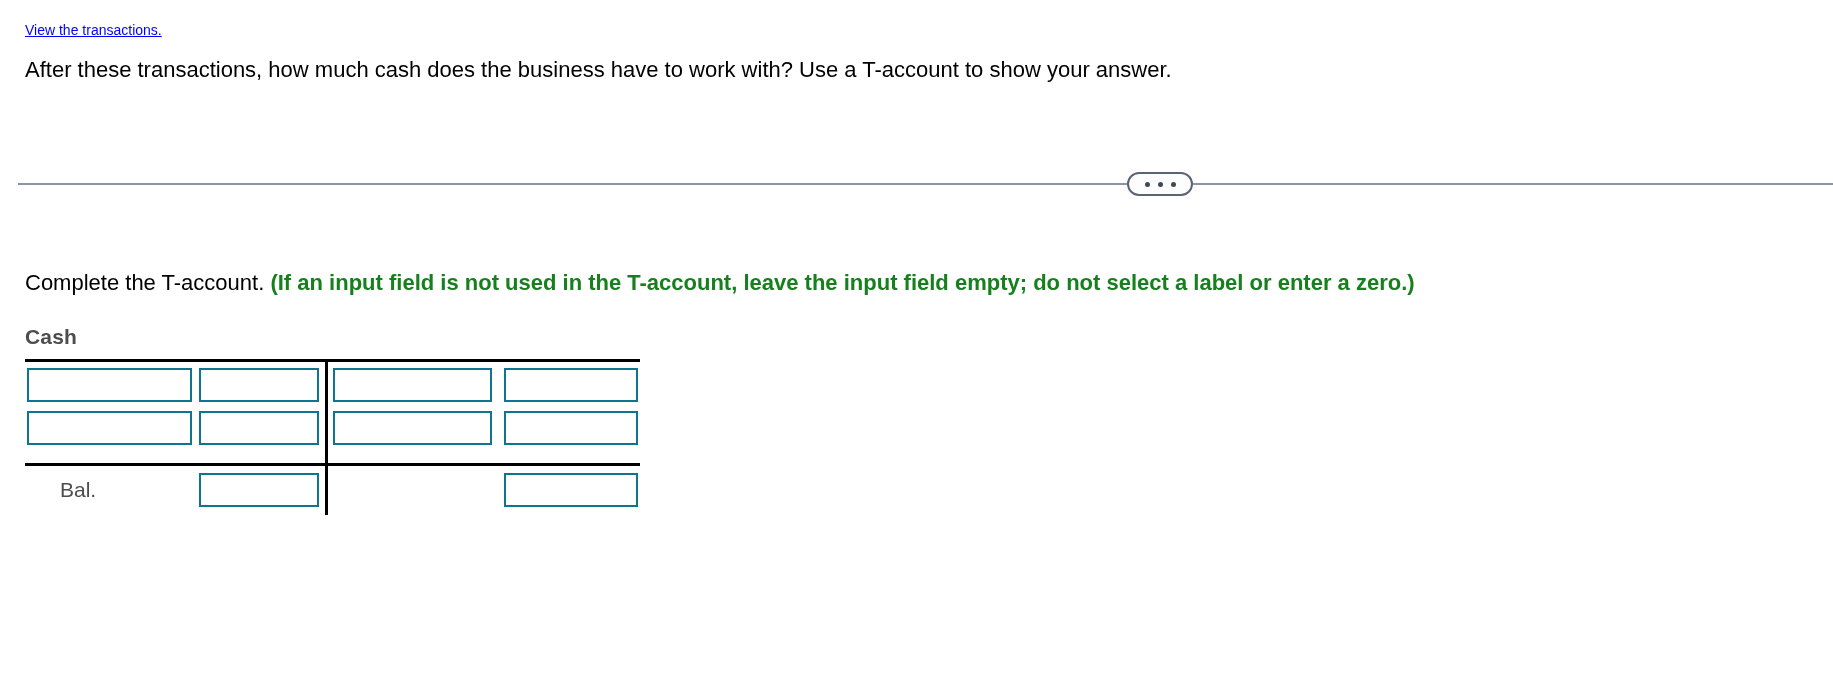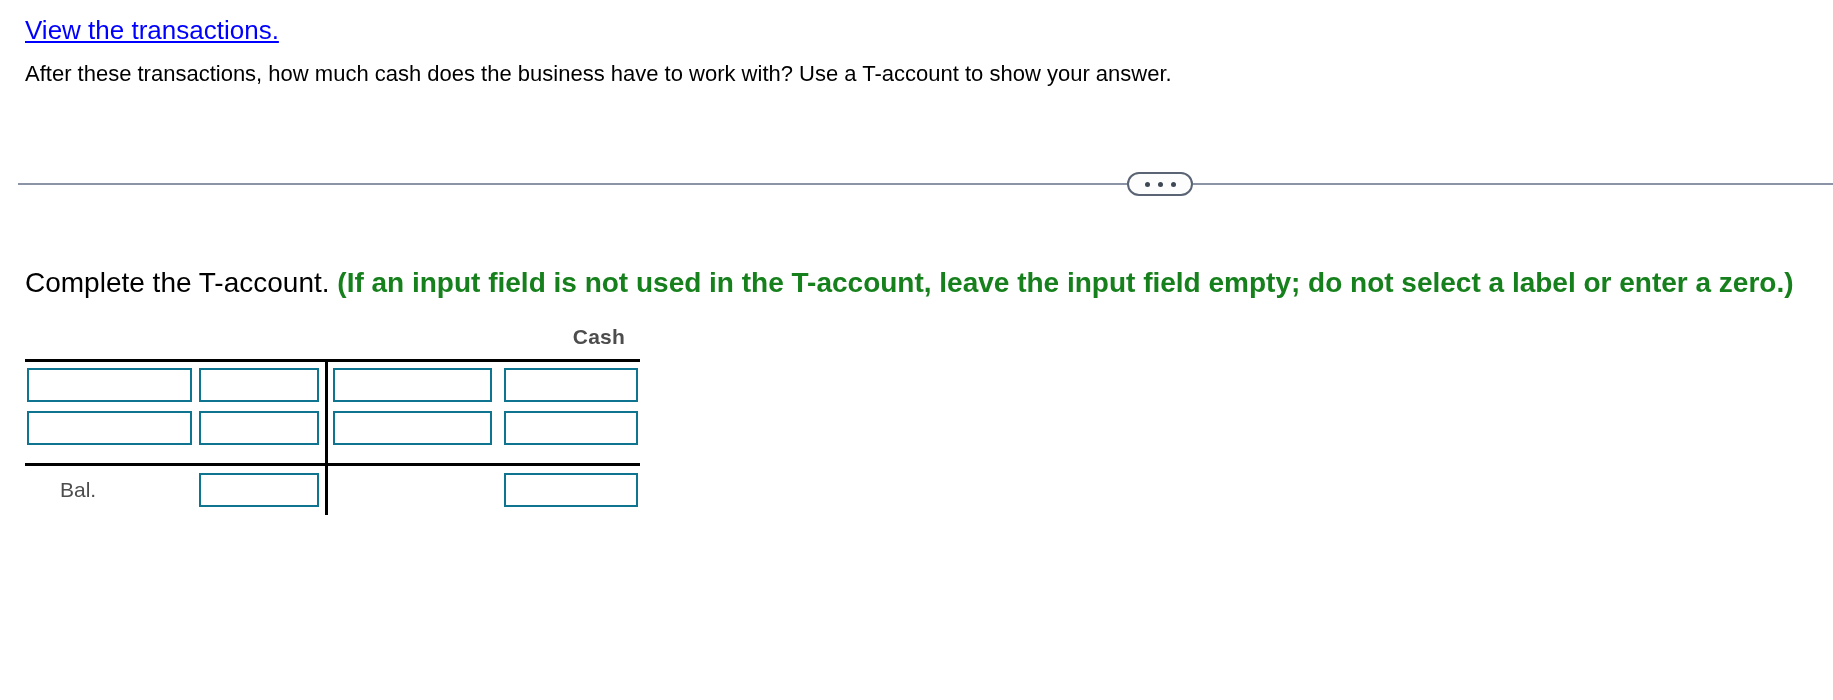--- a/index.html
+++ b/index.html
@@ -25,21 +25,21 @@
   .stmt-line {
     font-size: 22px;
     line-height: 40px;
     color: #000000;
     white-space: nowrap;
   }
   .link-line {
     line-height: 40px;
   }
   .view-link {
-    font-size: 26px;
+    font-size: 14px;
     color: #0000ff;
     text-decoration: underline;
     cursor: pointer;
   }
 
   
   .divider-wrap {
     position: absolute;
     left: 0;
     top: 168px;
@@ -75,21 +75,21 @@
     height: 5px;
     border-radius: 50%;
     background: #3f4855;
   }
 
   
   .instruction {
     position: absolute;
     left: 25px;
     top: 268px;
-    font-size: 28px;
+    font-size: 22px;
     line-height: 30px;
     white-space: nowrap;
   }
   .instruction .plain {
     color: #000000;
   }
   .instruction .hint {
     color: #16801d;
     font-weight: bold;
   }
@@ -100,21 +100,21 @@
     left: 0;
     top: 325px;
     width: 700px;
     height: 210px;
   }
   .t-title {
     position: absolute;
     left: 25px;
     top: 0px;
     width: 600px;
-    text-align: right;
+    text-align: left;
     font-size: 21px;
     font-weight: bold;
     color: #4d4d4d;
     letter-spacing: 0.2px;
   }
   .t-rule-top {
     position: absolute;
     left: 25px;
     top: 34px;
     width: 615px;

